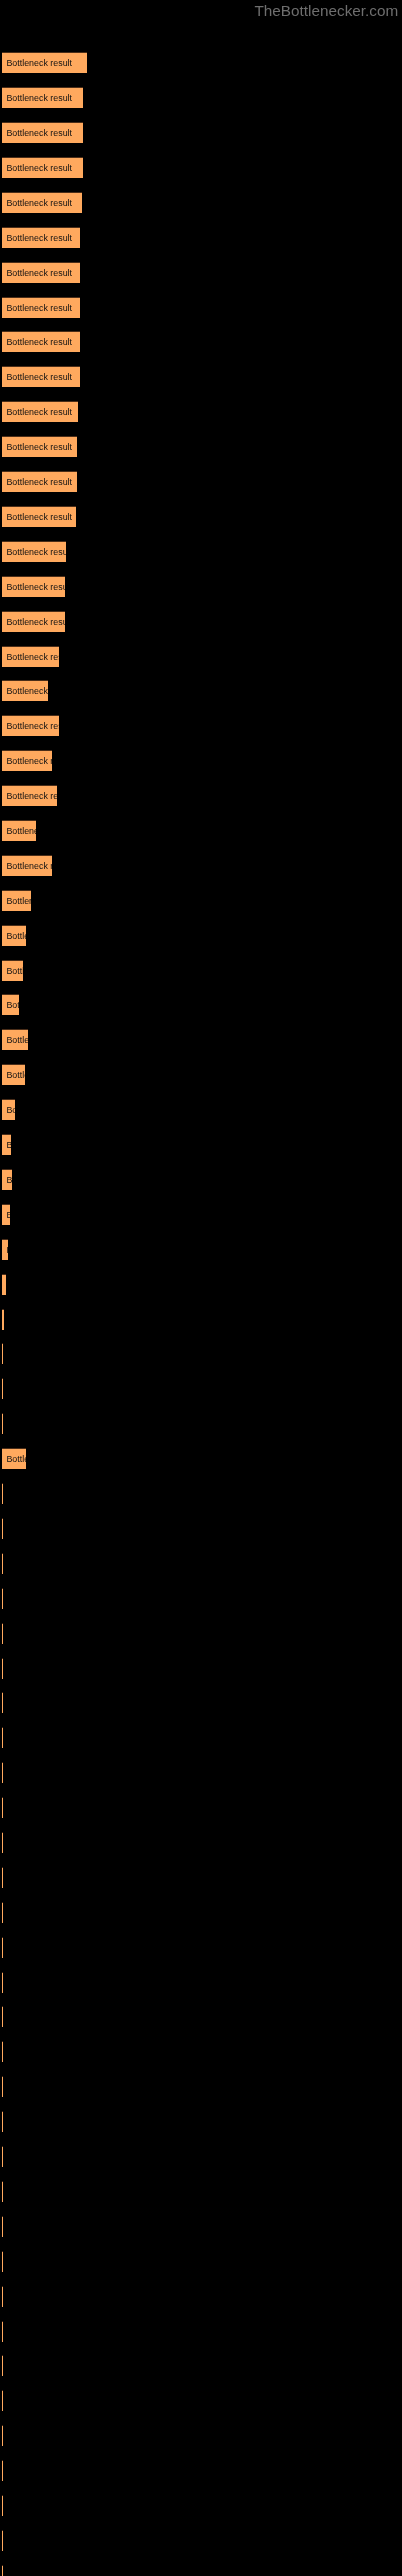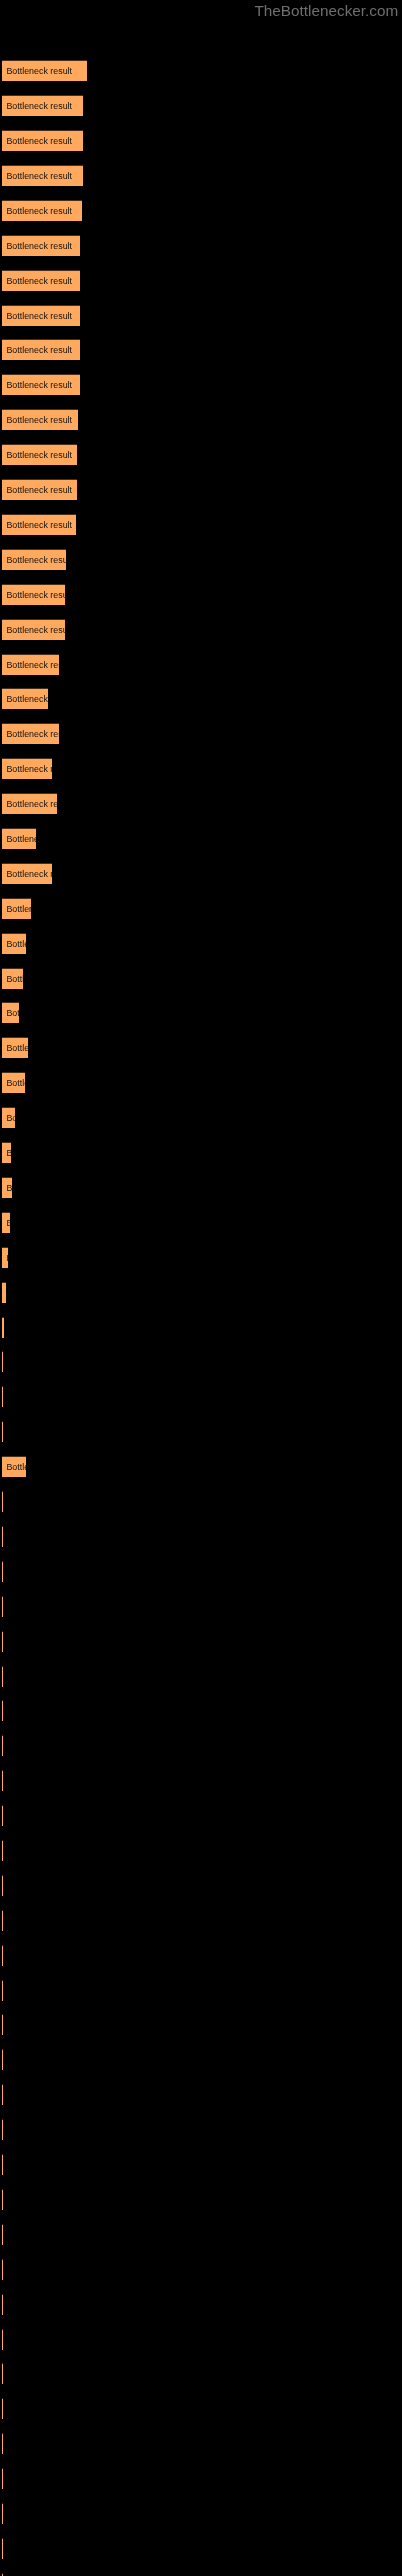--- a/index.html
+++ b/index.html
@@ -25,21 +25,21 @@
     font-size:15.3px;
     line-height:21px;
     color:#6e6e6e;
     letter-spacing:0px;
     white-space:nowrap;
     font-family:"Liberation Sans", sans-serif;
   }
   .plot-area{
     position:absolute;
     left:0;
-    top:16px;
+    top:8px;
     width:403px;
     height:1844px;
   }
   .bar-row{
     position:absolute;
     left:0;
     width:403px;
     height:21px;
   }
   .bar{

